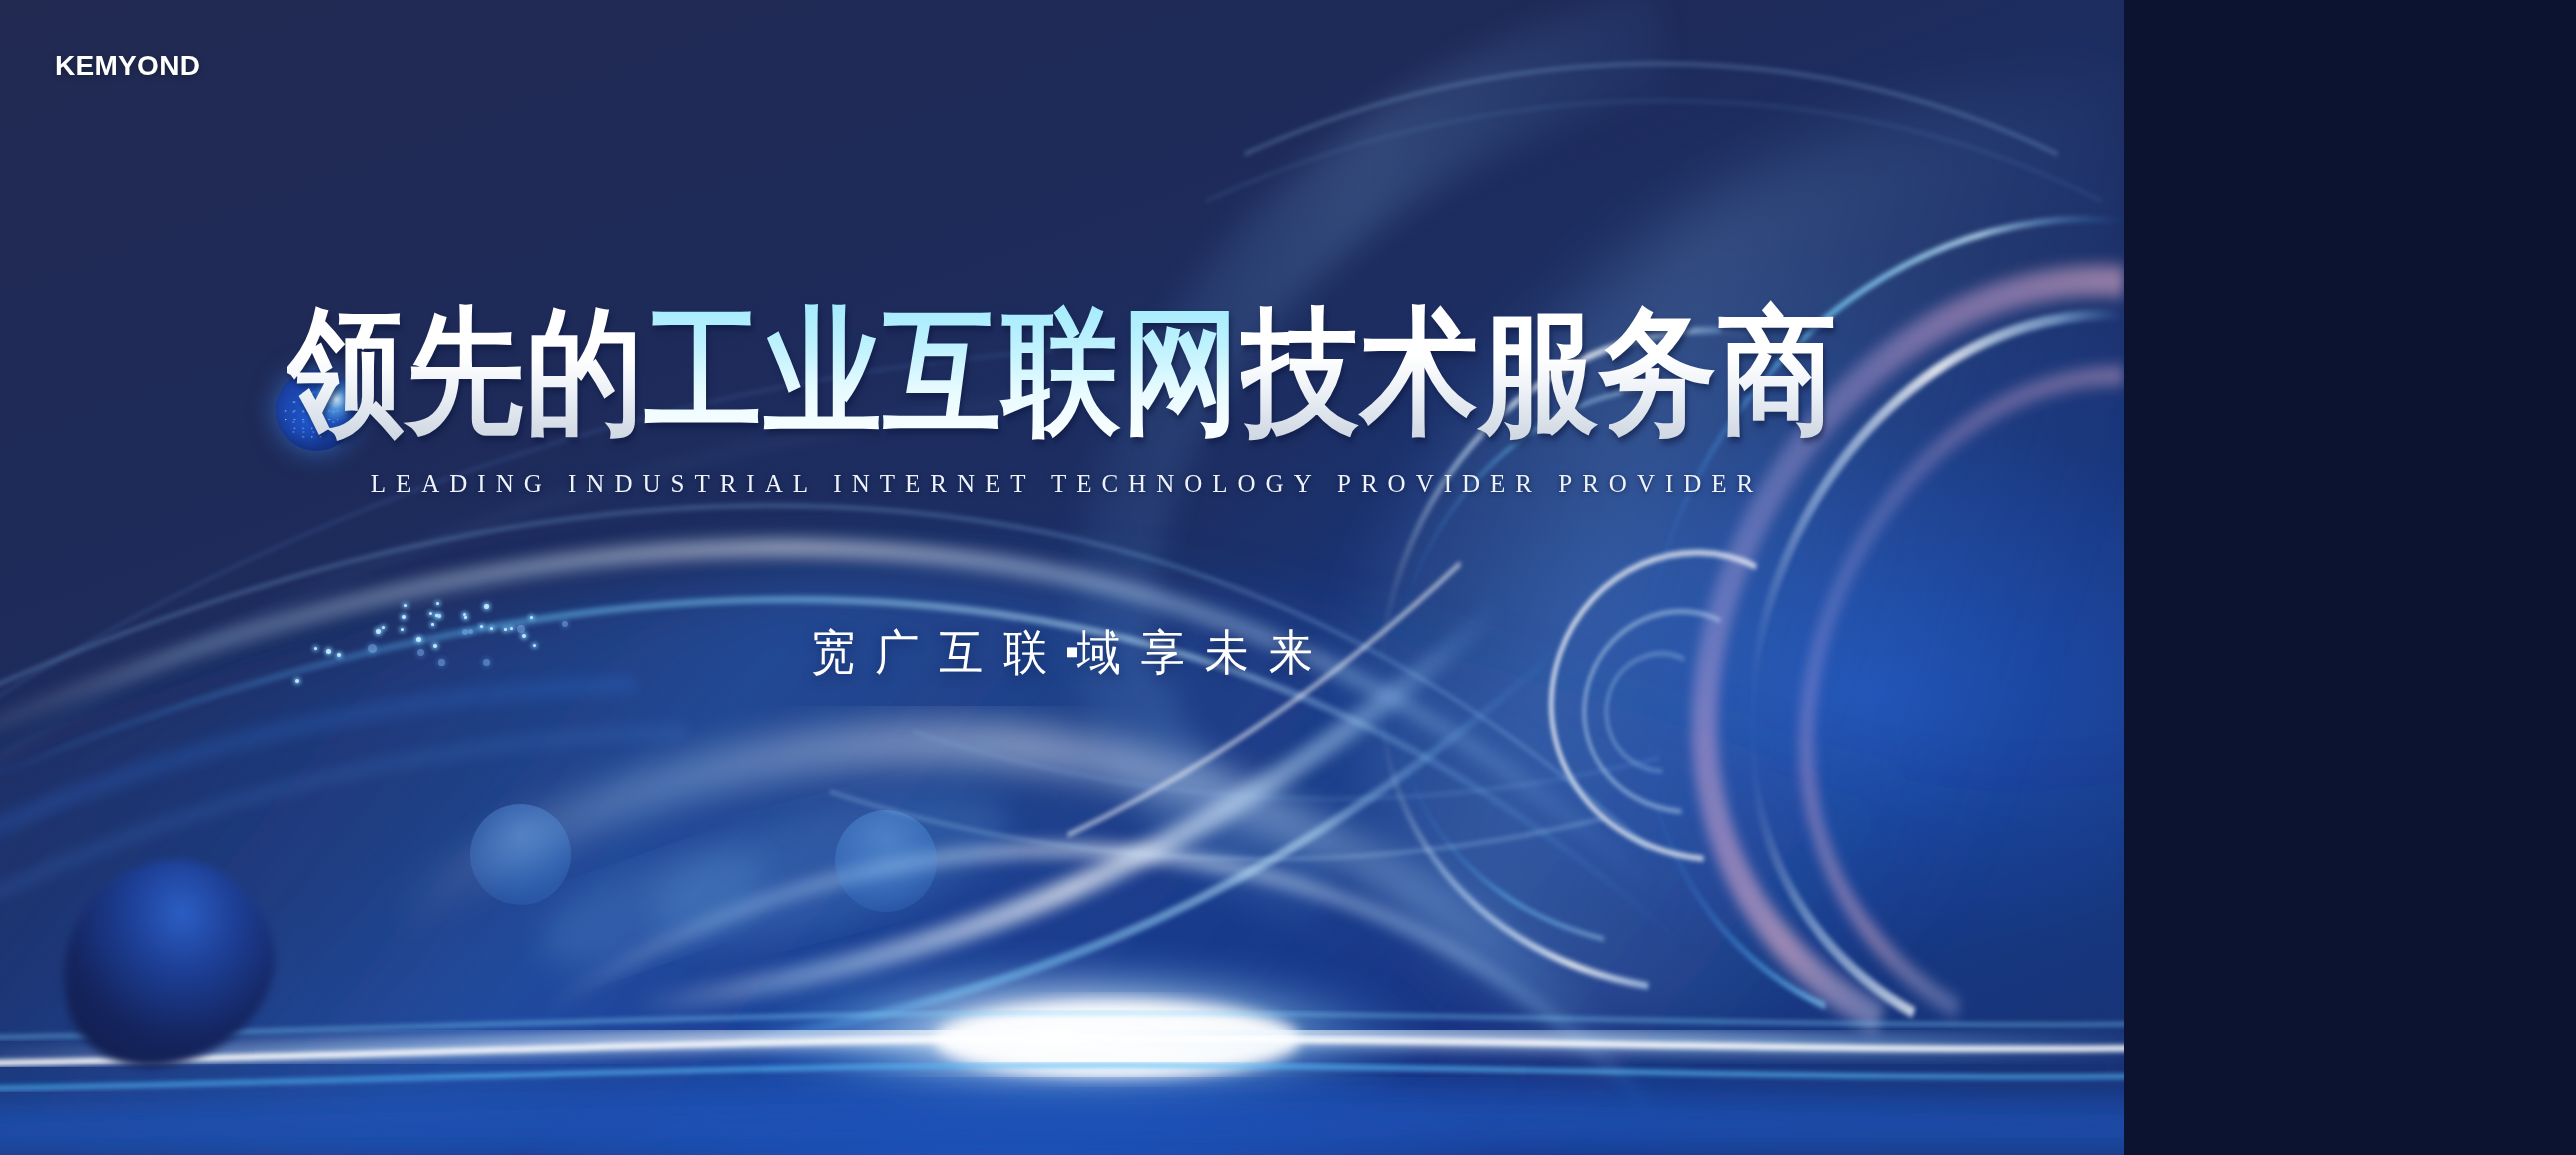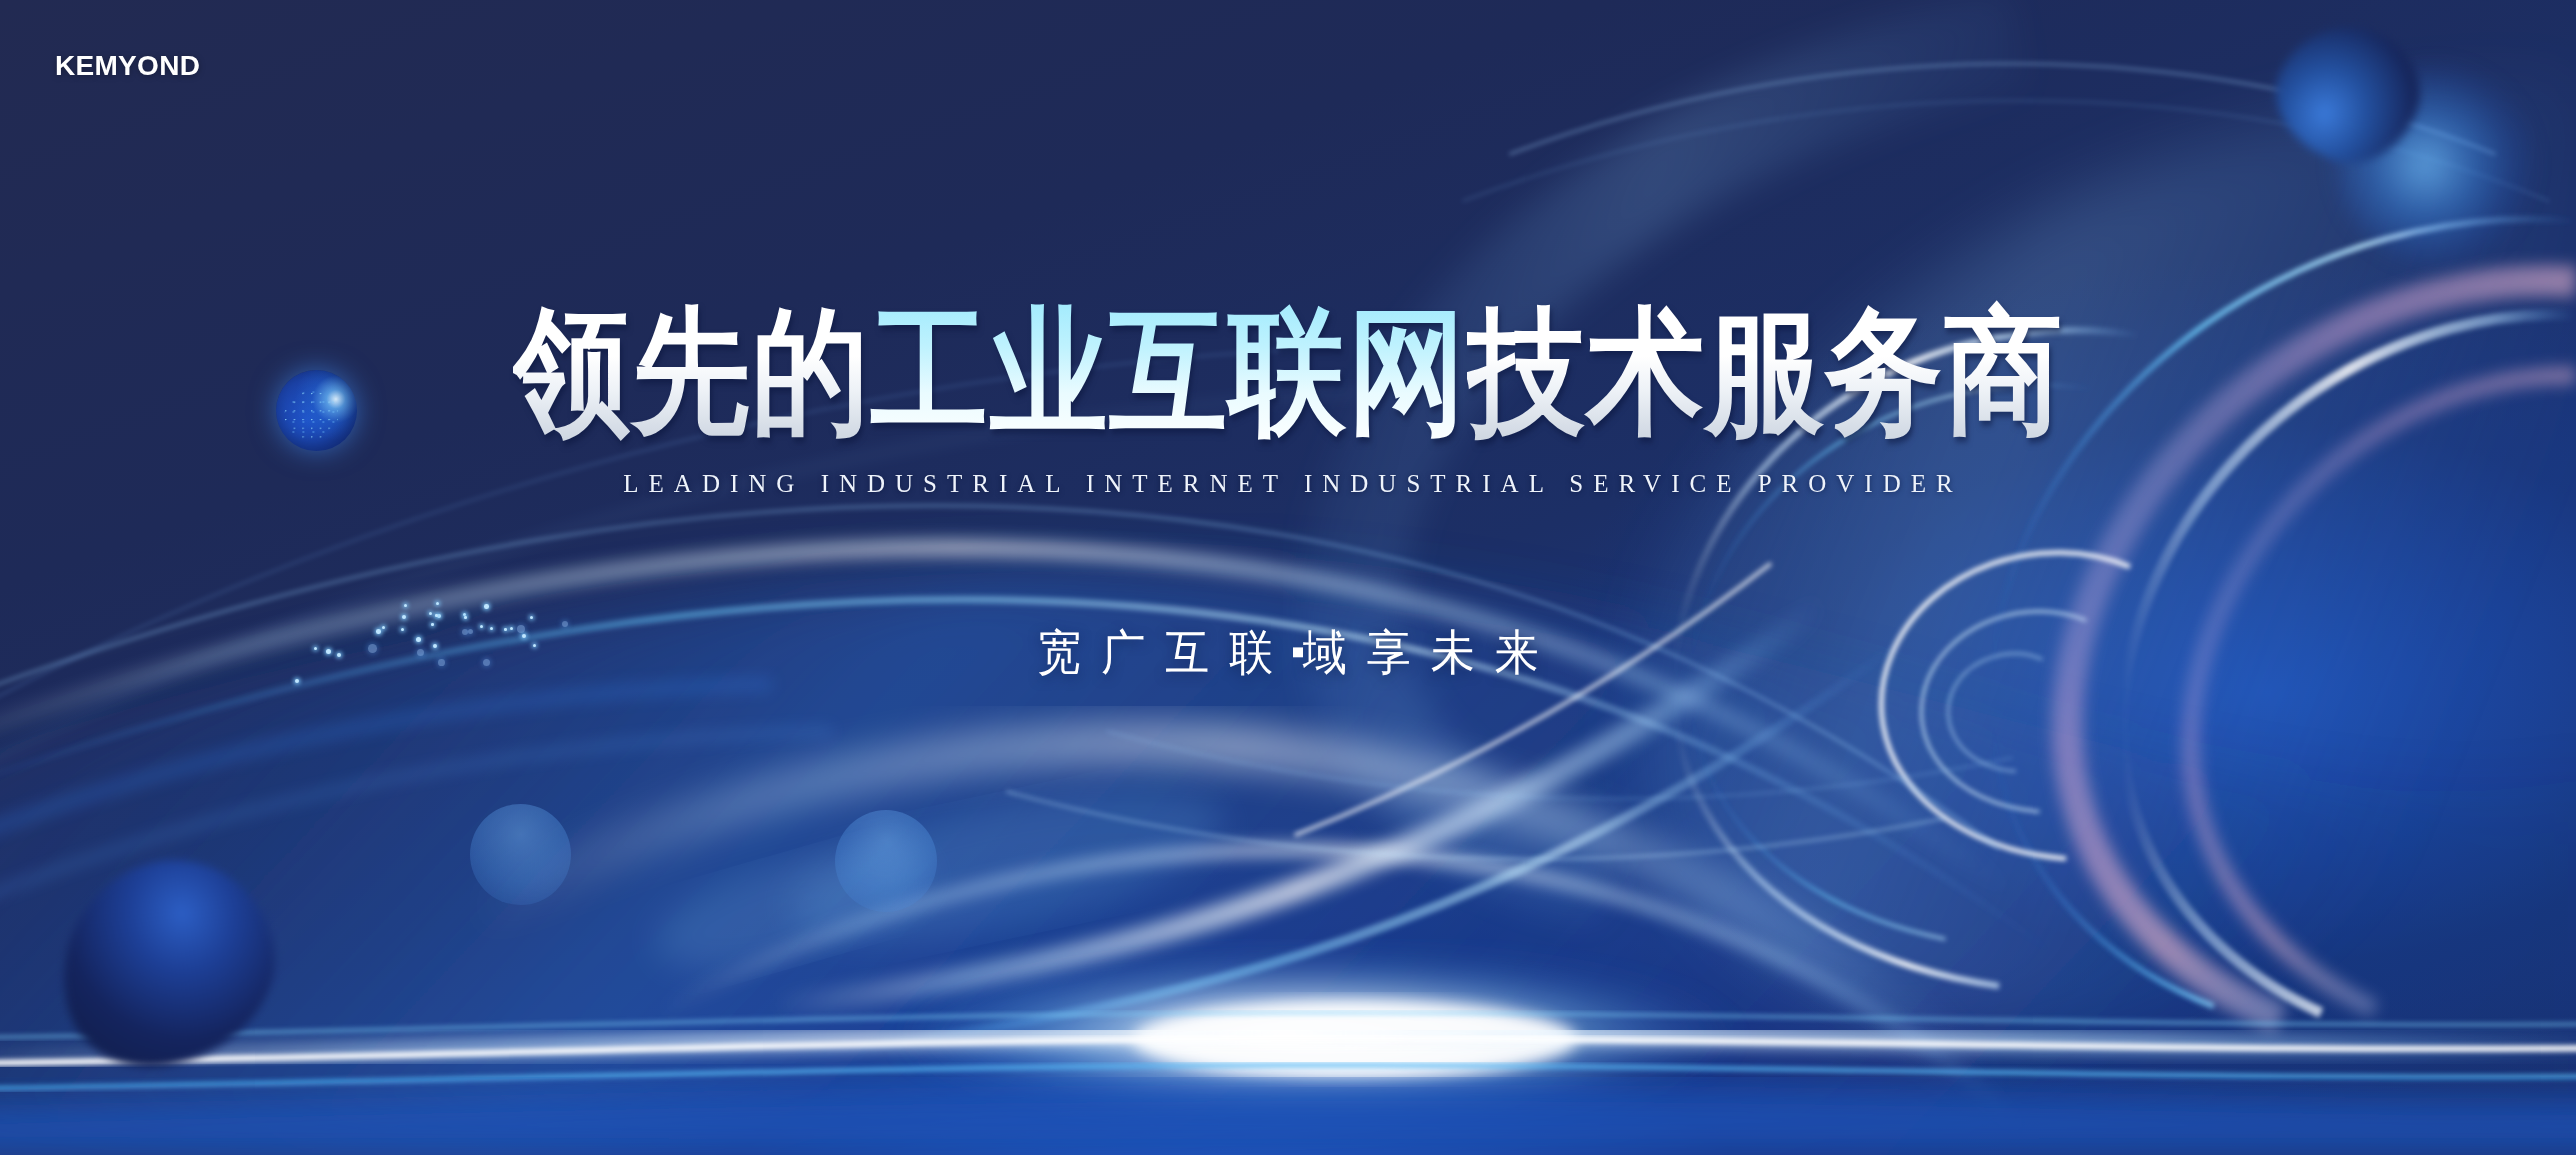--- a/index.html
+++ b/index.html
@@ -6,21 +6,21 @@
     margin: 0;
     padding: 0;
     background: #0c1330;
   }
   body {
     font-family: "Liberation Sans", sans-serif;
   }
 
   #banner {
     position: relative;
-    width: 2576px;
+    width: 2124px;
     height: 1155px;
     overflow: hidden;
     background:
       radial-gradient(ellipse 1140px 738px at 48% 118%, #2f7fe0 0%, #1b50b8 26%, #15307e 52%, rgba(20,38,92,0) 74%),
       radial-gradient(ellipse 1006px 604px at 88% 60%, #1d50b4 0%, rgba(24,56,130,0.55) 45%, rgba(22,40,96,0) 72%),
       linear-gradient(160deg, #222a52 0%, #1e2a58 28%, #1c2f66 52%, #1c3a86 74%, #1b2f70 100%);
     text-decoration: underline;
   }
 
   
@@ -332,18 +332,18 @@
   <div class="particle" style="left:530px;top:616px;width:3.4px;height:3.4px;"></div>
   <div class="particle" style="left:533px;top:644px;width:3.4px;height:3.4px;"></div>
   <div class="particle" style="left:295px;top:679px;width:4px;height:4px;"></div>
   <div class="particle" style="left:314px;top:647px;width:3.4px;height:3.4px;"></div>
   <div class="particle dim" style="left:562px;top:621px;width:6px;height:6px;"></div>
 
   <div class="logo">KEMYOND</div>
 
   <div class="headline"><span class="seg seg-white">领先的</span><span class="seg seg-cyan">工业互联网</span><span class="seg seg-white">技术服务商</span></div>
 
-  <div class="subtitle">LEADING INDUSTRIAL INTERNET INDUSTRIAL SERVICE PROVIDER</div>
+  <div class="subtitle">LEADING INDUSTRIAL INTERNET TECHNOLOGY PROVIDER PROVIDER</div>
 
   <div class="tagline"><span>宽广互联</span><span class="dot"></span><span>域享未来</span></div>
 
 </div>
 
 
 </body></html>

